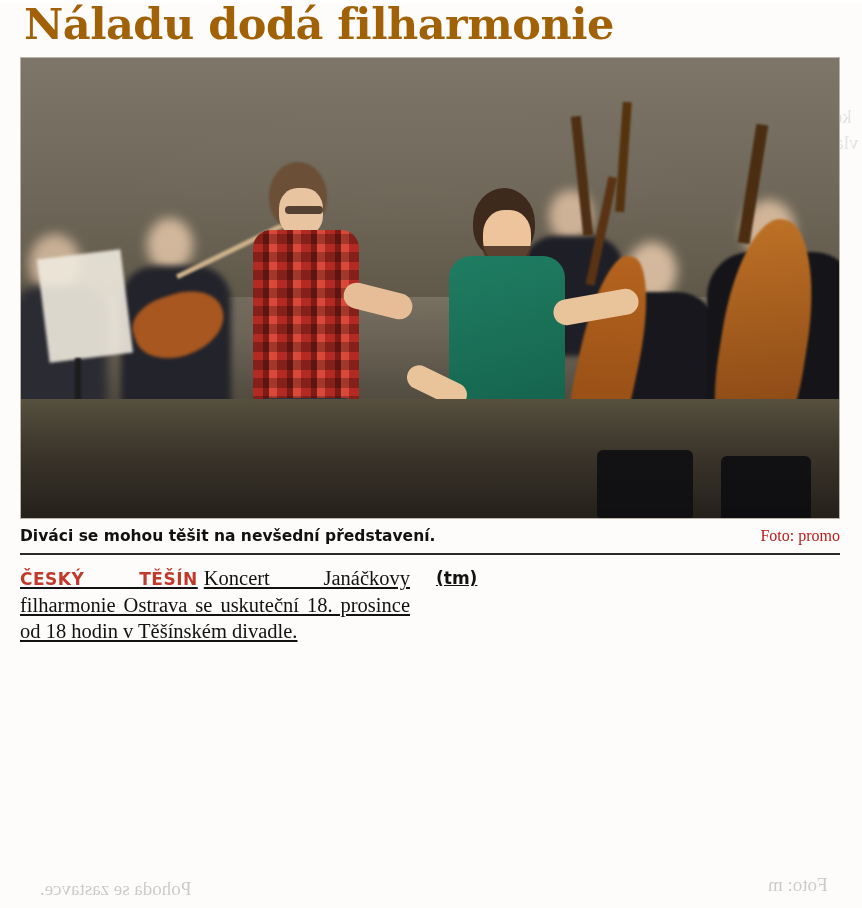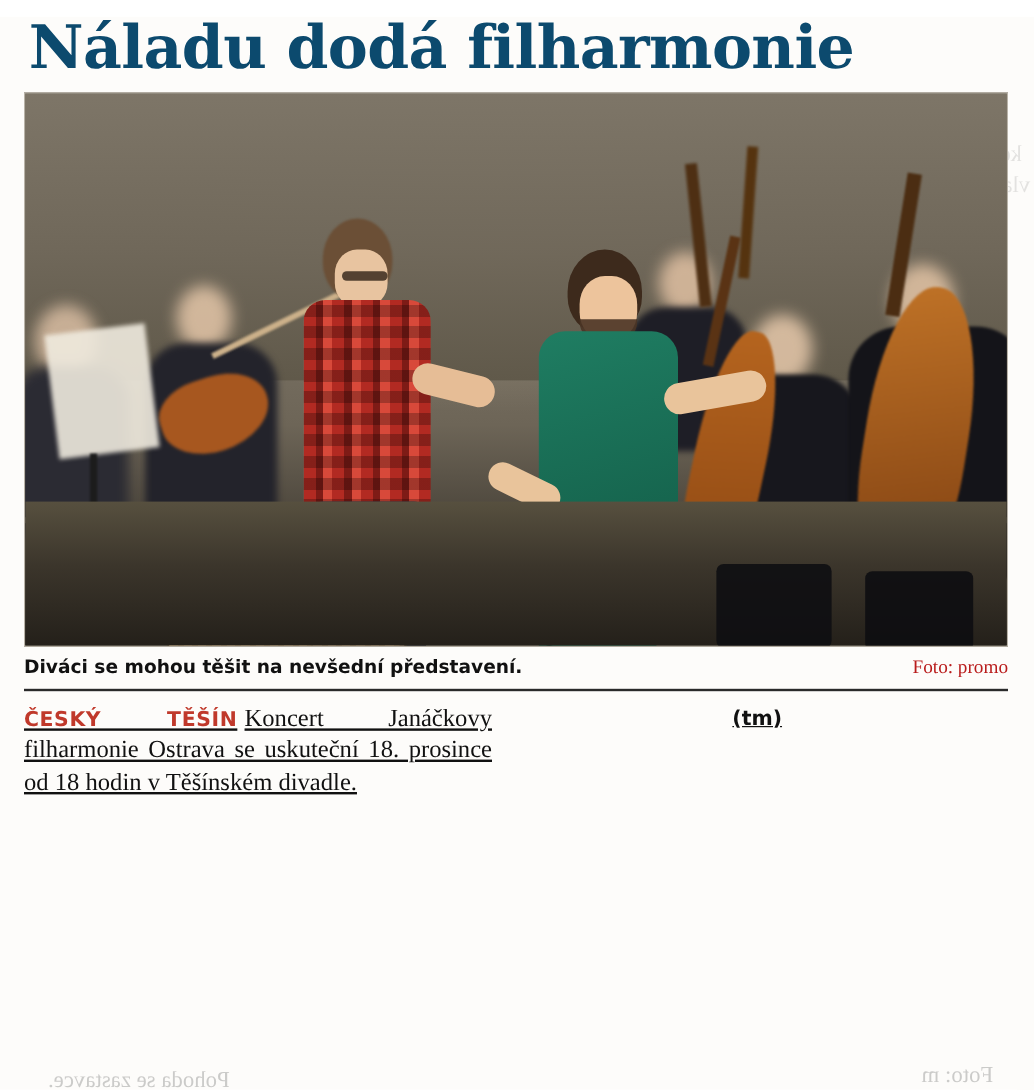--- a/index.html
+++ b/index.html
@@ -20,25 +20,25 @@
     height: 908px;
     background: #fdfcfa;
     box-sizing: border-box;
     padding: 0;
   }
 
   
   .headline {
     font-family: "DejaVu Serif", serif;
     font-weight: bold;
-    font-size: 50px;
+    font-size: 43px;
     line-height: 1.05;
     letter-spacing: -0.5px;
-    color: #0c4a6e;
-    margin: 14px 0 10px 24px;
+    color: #a16207;
+    margin: 2px 0 10px 24px;
     white-space: nowrap;
   }
 
   
   .photo-wrap {
     position: relative;
     margin: 0 22px 0 20px;
     height: 460px;
     overflow: hidden;
     background: #6a6458;
@@ -137,21 +137,21 @@
     font-size: 17px;
     letter-spacing: 0.5px;
     color: #c0392b;
     margin-right: 6px;
   }
   .sig {
     font-family: "DejaVu Sans", sans-serif;
     font-weight: bold;
     font-size: 17px;
     display: block;
-    text-align: center;
+    text-align: left;
     margin-top: 2px;
   }
 
   
   .ghost {
     position: absolute;
     left: 0; right: 0; bottom: 0;
     height: 36px;
     overflow: hidden;
     opacity: 0.30;

